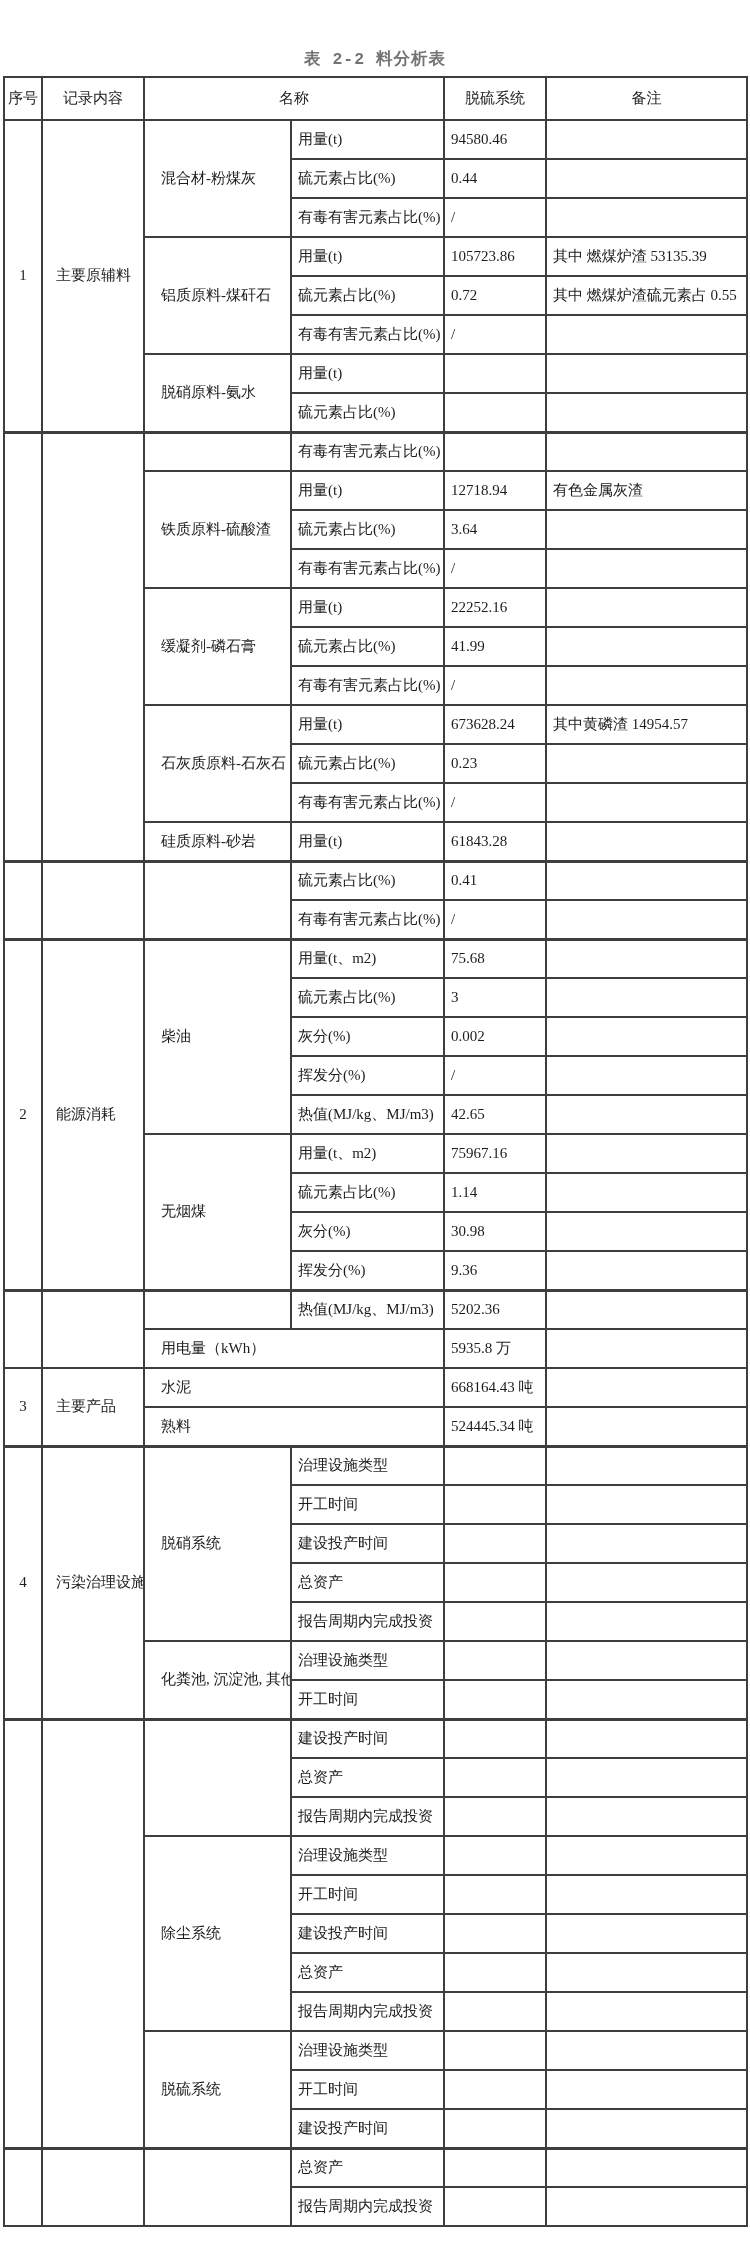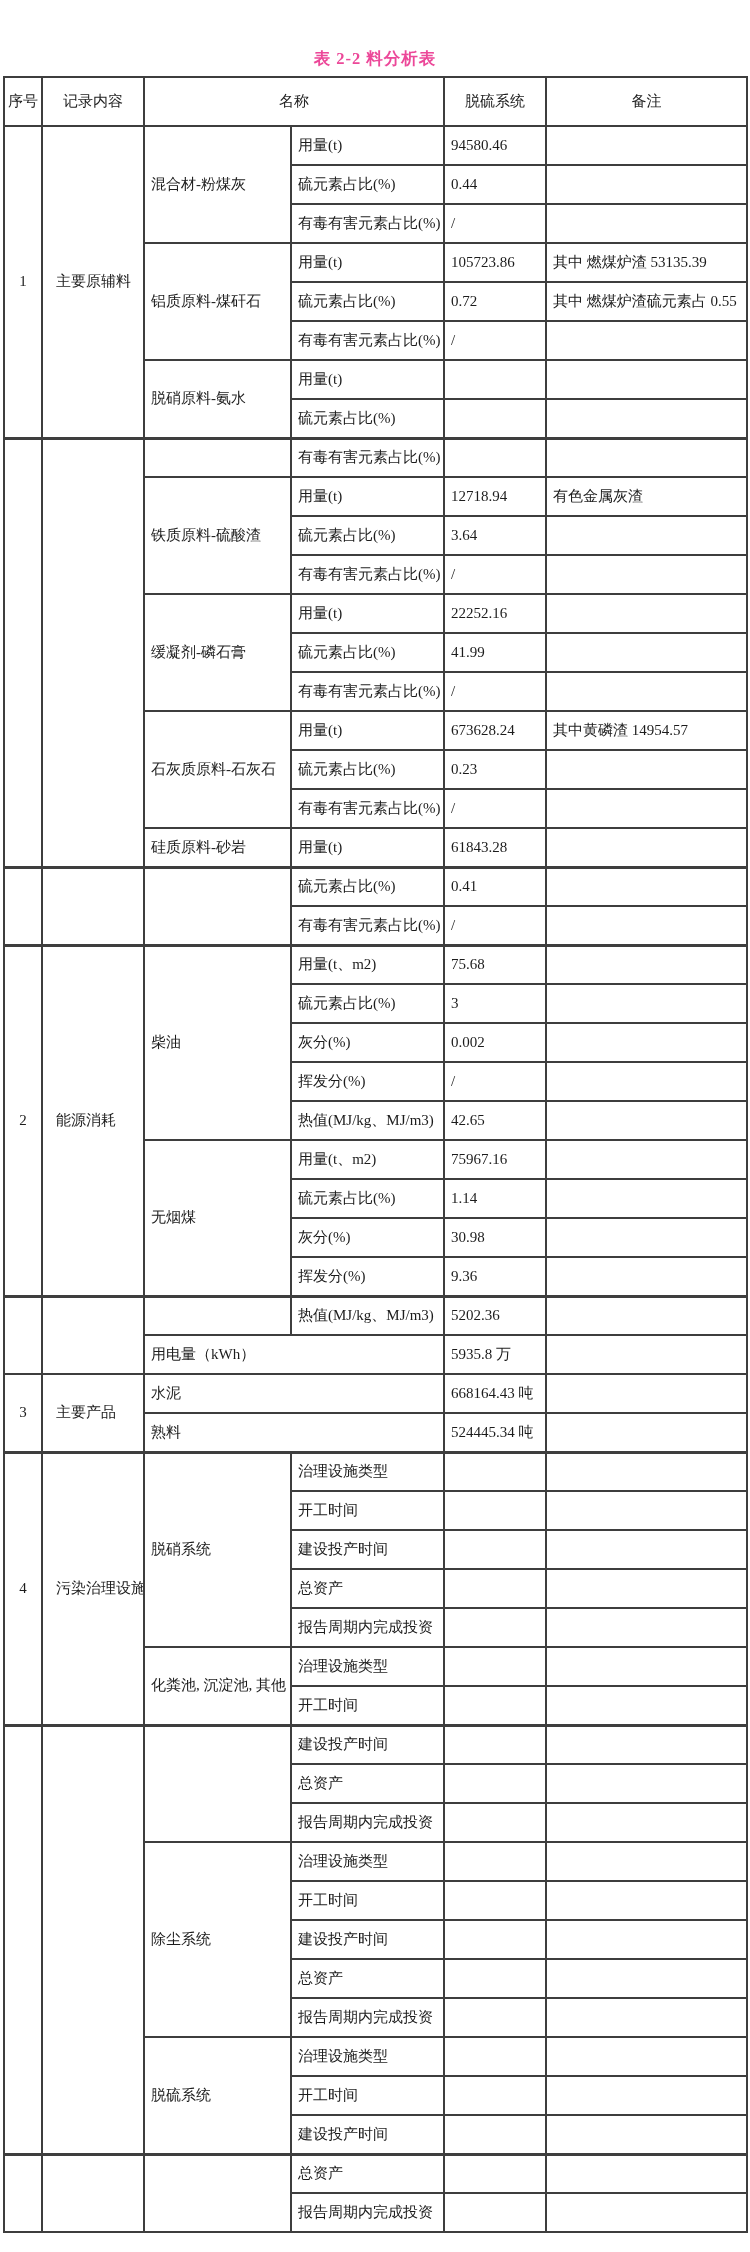--- a/index.html
+++ b/index.html
@@ -4,38 +4,38 @@
 <style>
   html,body{margin:0;padding:0;}
   body{
     width:750px;height:2252px;background:#ffffff;position:relative;
     font-family:"Liberation Serif","DejaVu Serif",serif;
     -webkit-font-smoothing:antialiased;
   }
   .doc-title{
     position:absolute;top:48px;left:0;width:750px;
     text-align:center;font-size:16.5px;font-weight:600;
-    color:#ec4899;letter-spacing:1px;
+    color:#737373;letter-spacing:1px;font-family:Liberation Mono, monospace;
   }
   table.analysis{
     position:absolute;left:3px;top:76px;
     border-collapse:collapse;table-layout:fixed;width:744px;
   }
   .analysis th,.analysis td{
     border:2px solid #3e3e3e;
     font-size:15px;font-weight:normal;color:#1c1c1c;
     padding:0 2px 0 6px;vertical-align:middle;text-align:left;
     white-space:nowrap;overflow:hidden;line-height:1.25;
   }
-  .analysis thead tr{height:49px;}
+  .analysis thead tr{height:43px;}
   .analysis tbody tr{height:39px;}
   .analysis th{text-align:center;padding:0 1px;}
   .analysis td.num{text-align:center;padding:0;}
   .analysis td.cat{padding-left:13px;}
-  .analysis td.name{padding-left:6px;}
+  .analysis td.name{padding-left:16px;}
   .analysis tr.sec td{border-top-width:3px;}
 </style>
 </head>
 <body>
 
 <div class="doc-title">表 2-2 料分析表</div>
 
 <table class="analysis">
   <colgroup>
     <col style="width:38px">

